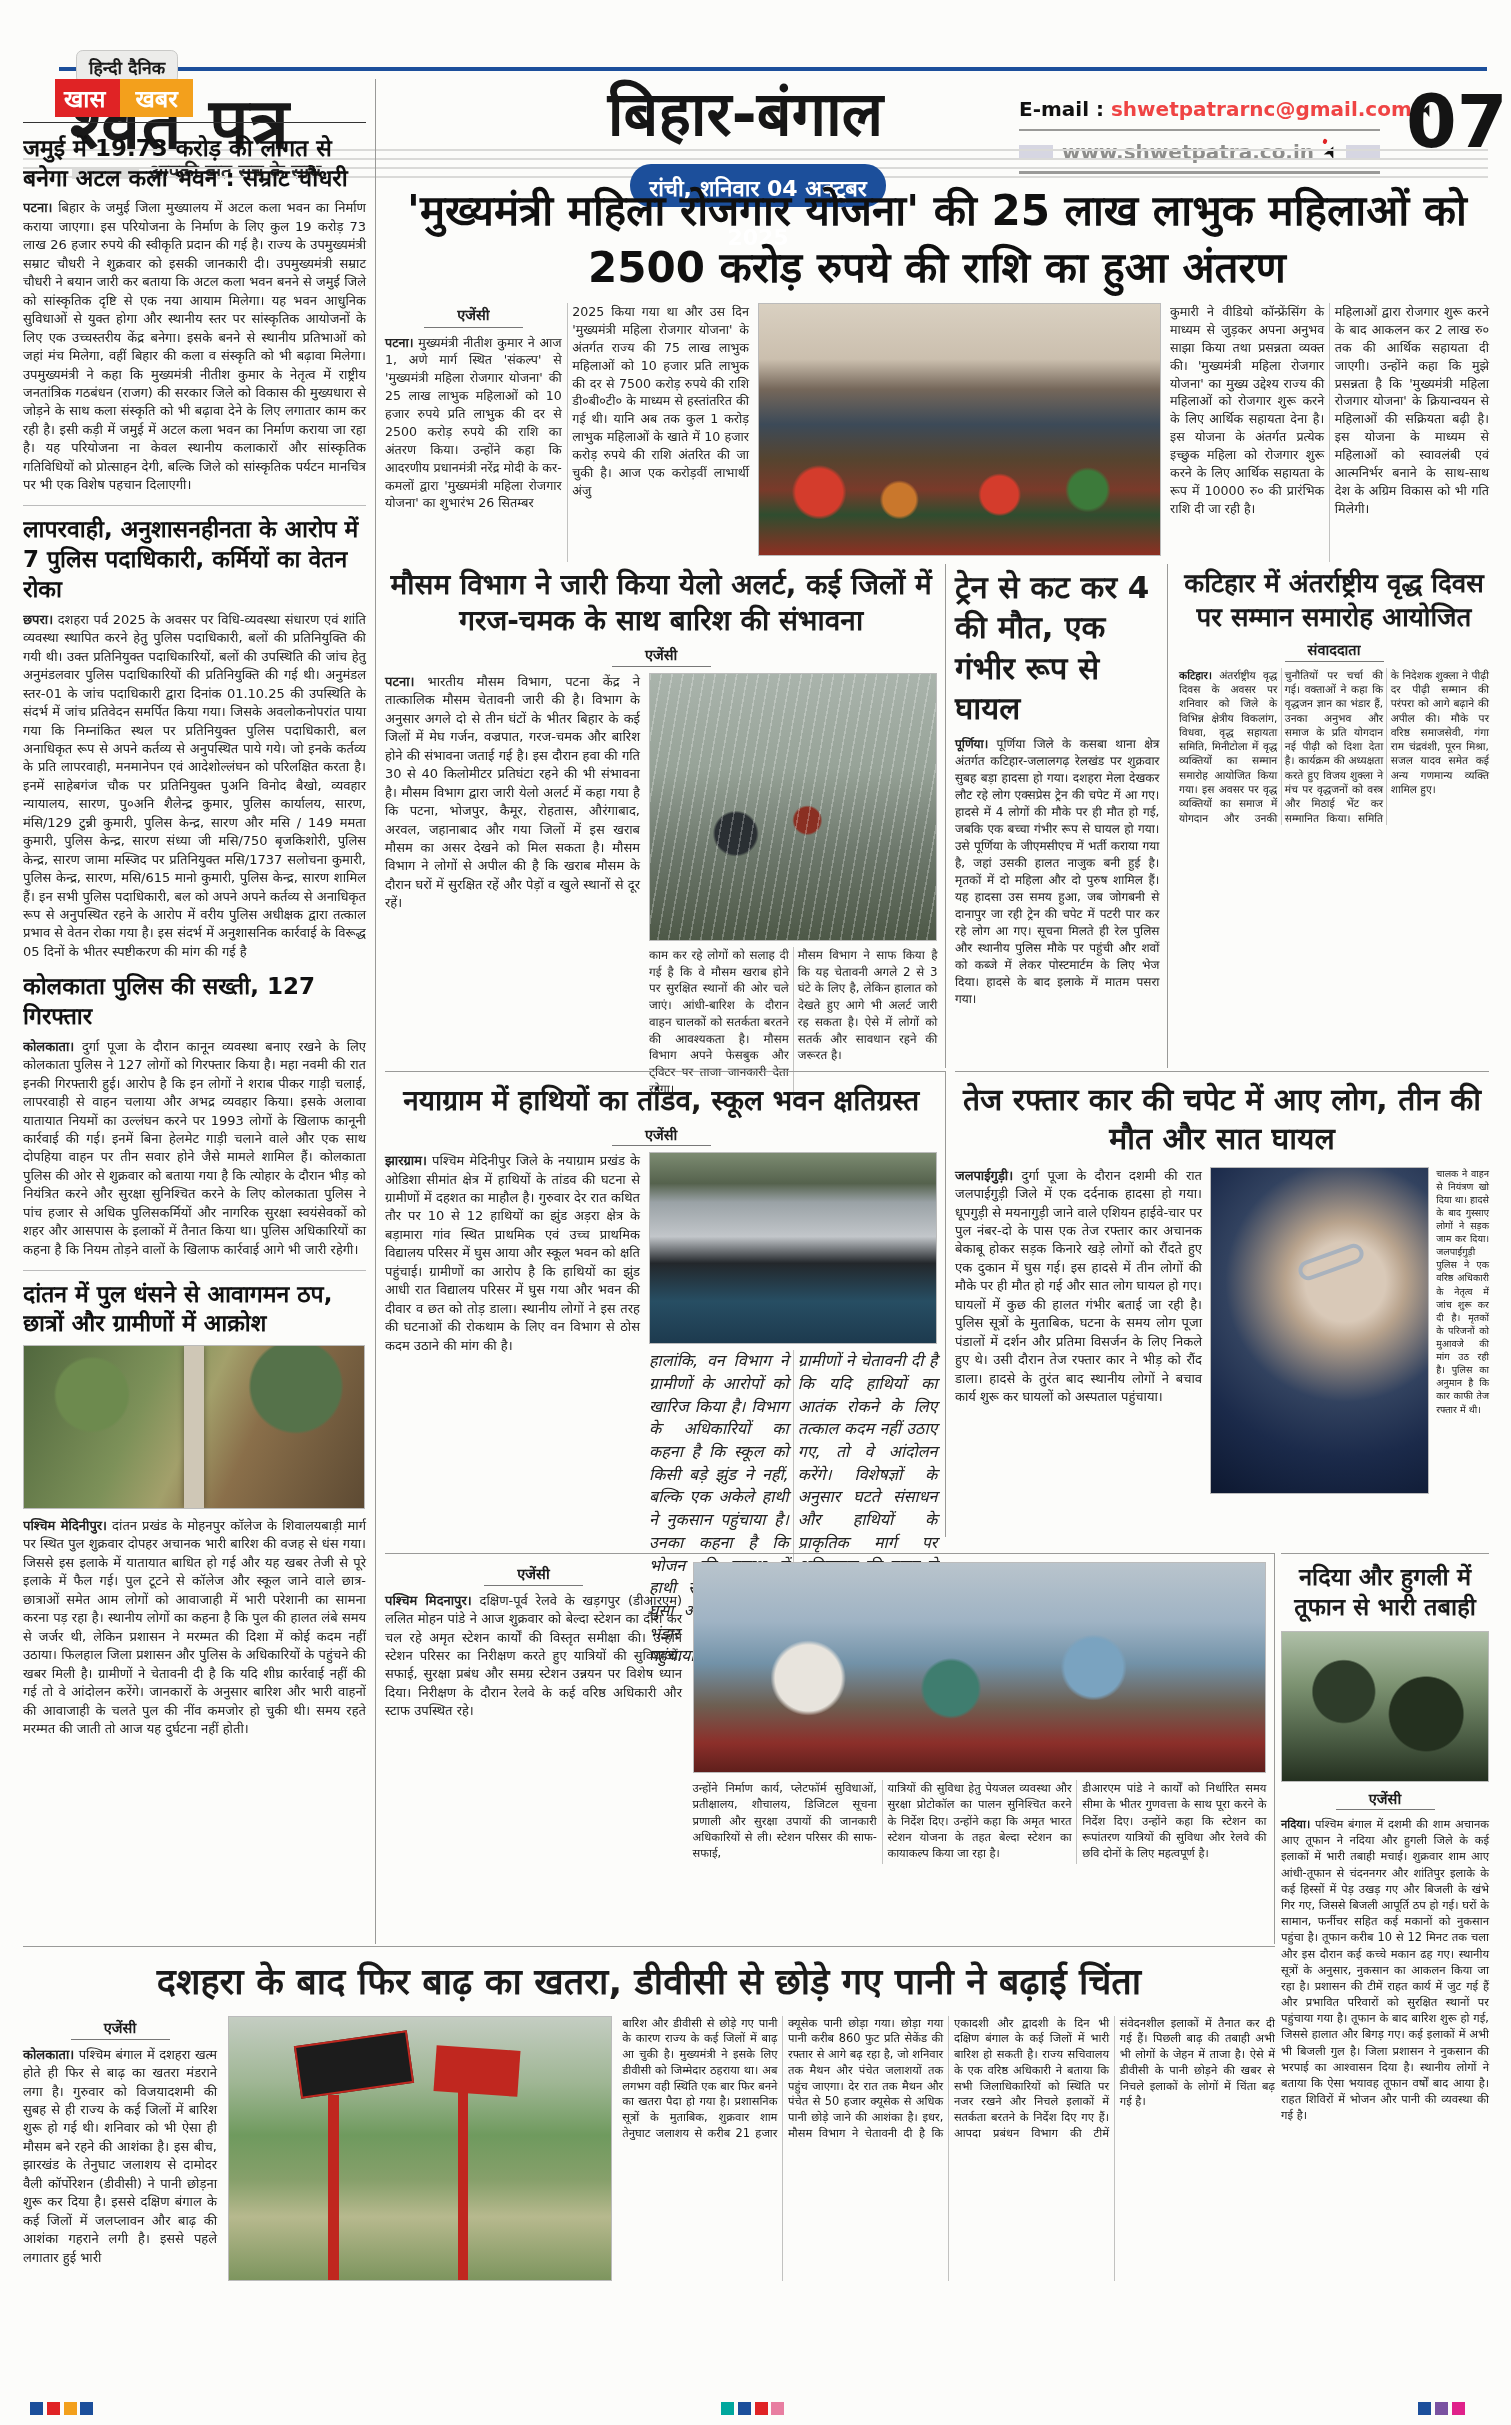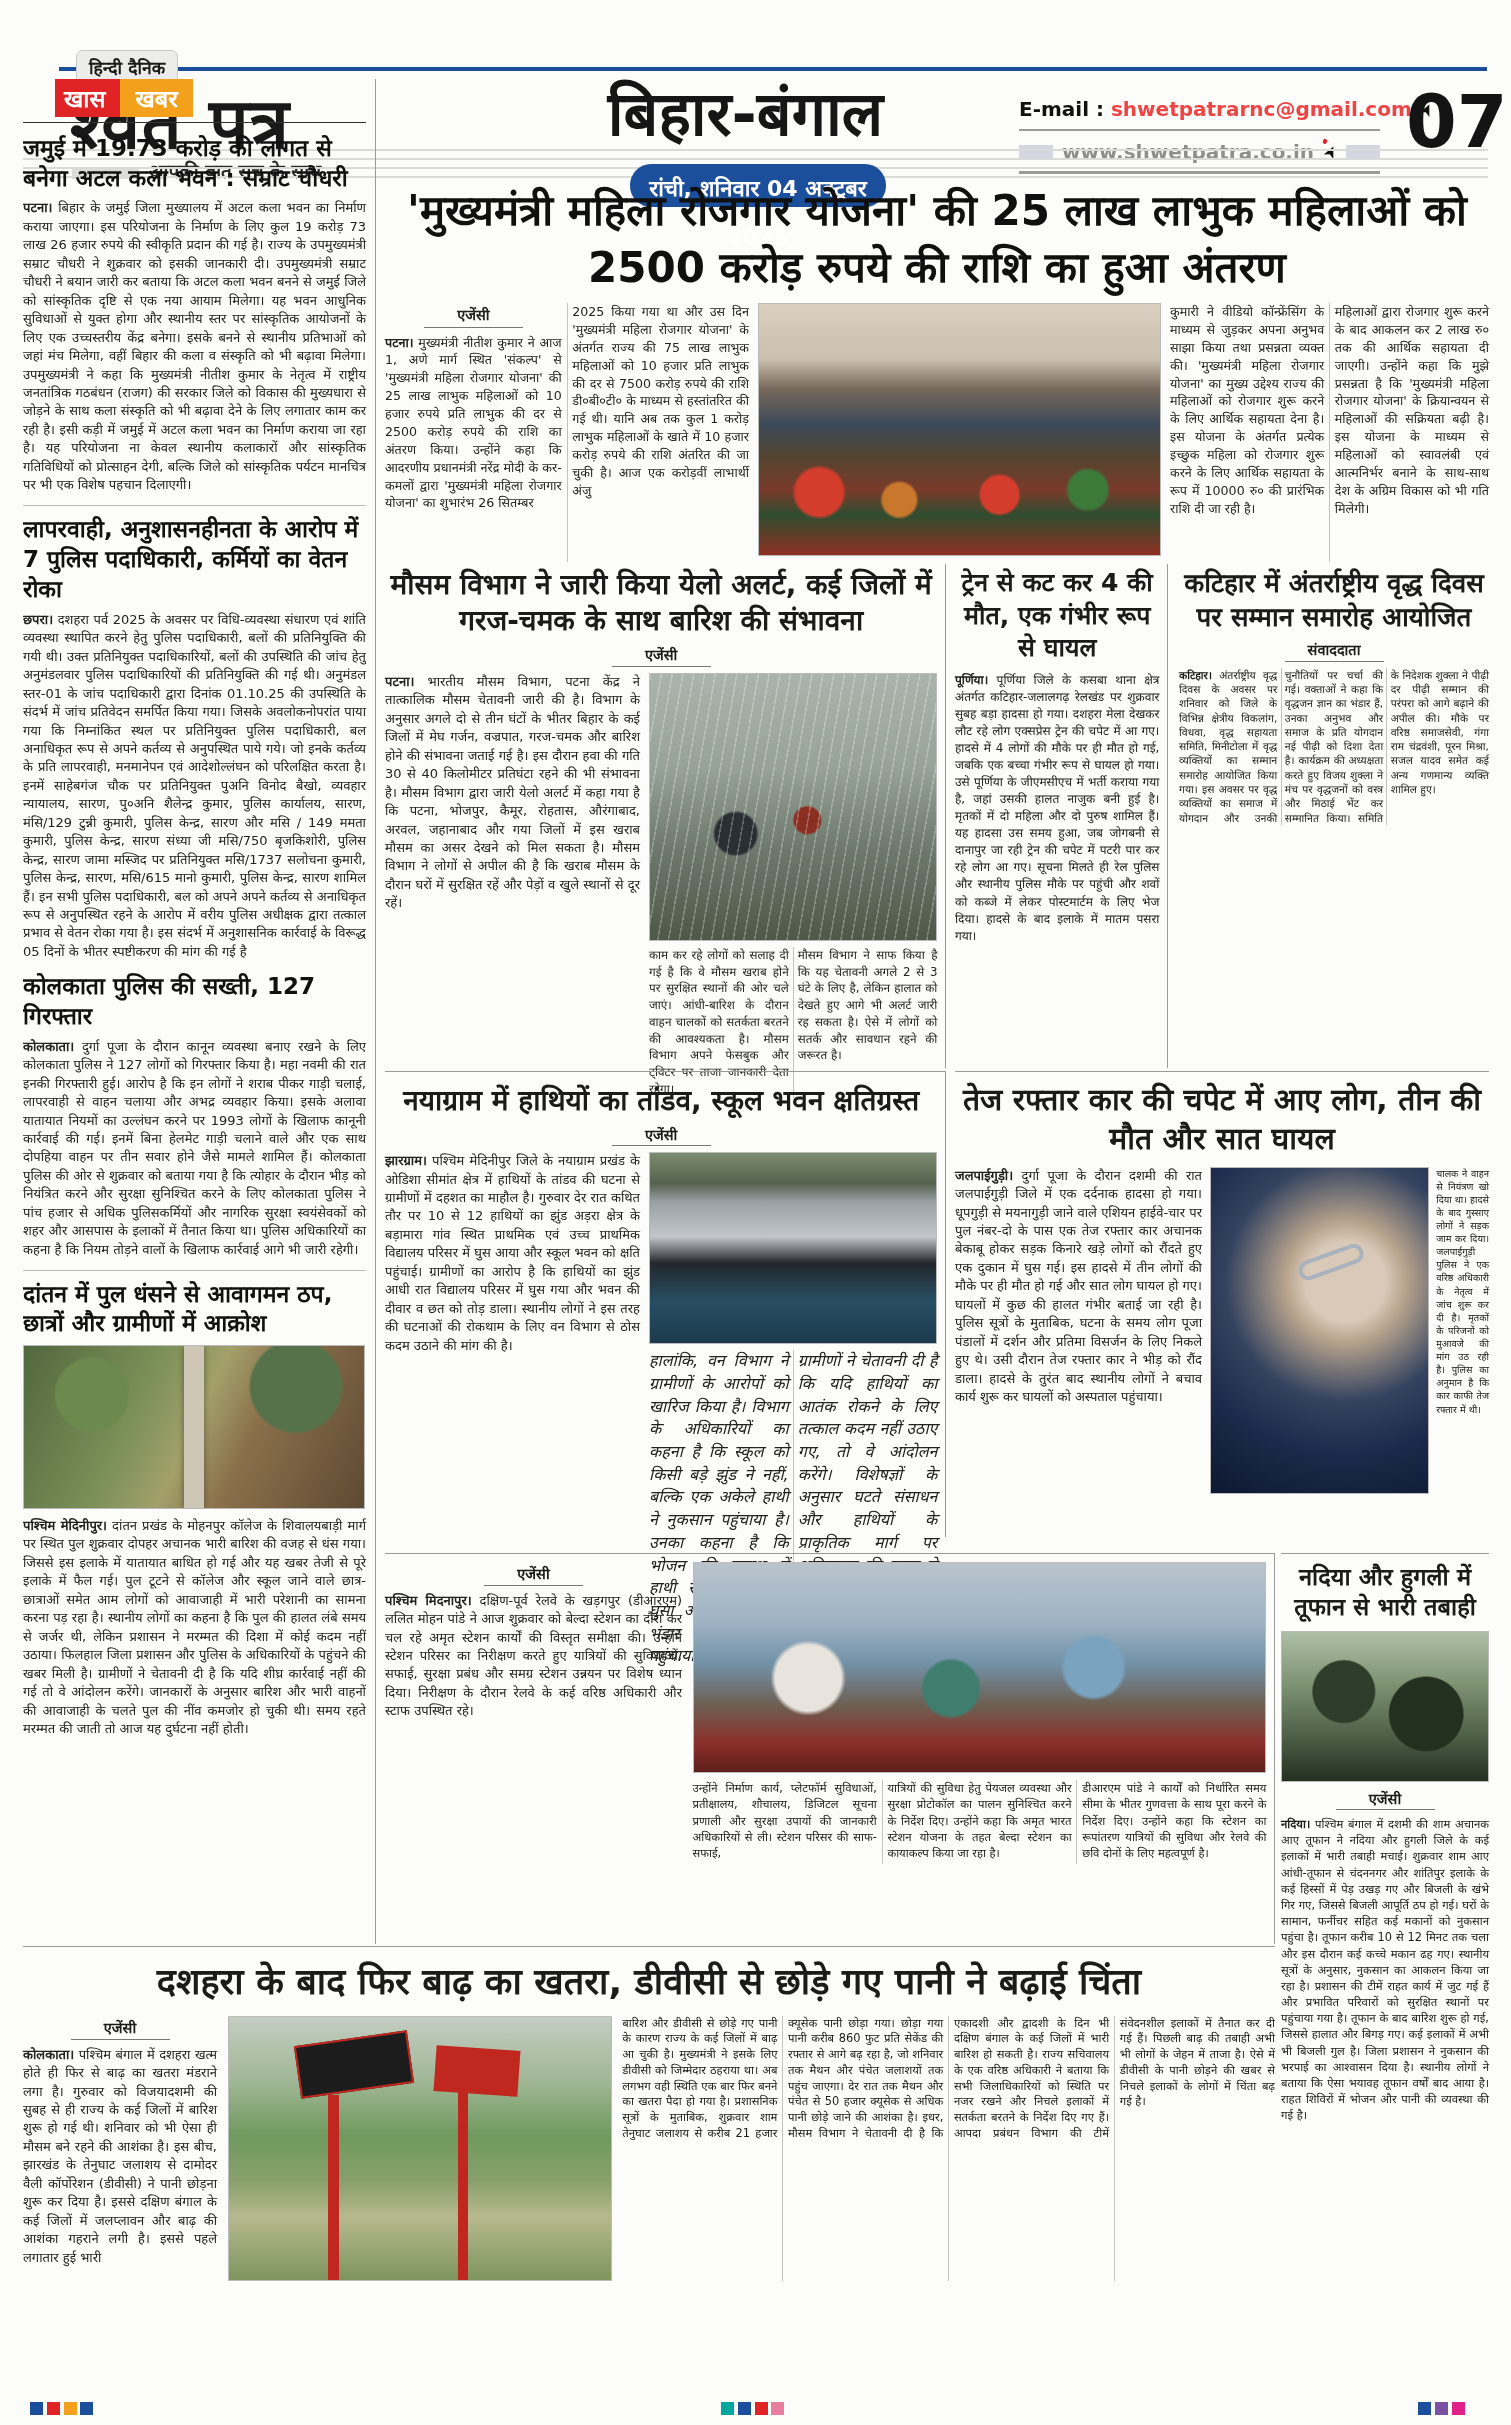--- a/index.html
+++ b/index.html
@@ -77,21 +77,21 @@
     background:
       repeating-linear-gradient(100deg, rgba(255,255,255,.25) 0 1.5px, transparent 1.5px 10.6px),
       radial-gradient(circle at 55% 55%, #8a2f22 0 6%, transparent 7%),
       radial-gradient(circle at 30% 60%, #2a2f33 0 8%, transparent 9%),
       linear-gradient(180deg, #aab4ac 0%, #97a398 35%, #6f7a6e 65%, #4d5847 100%);
   }
   .w-strip { column-count:2; column-gap:9px; font-size:11.8px; margin-top:6px; }
 
   
   .train { position:absolute; left:955px; top:564px; width:213px; height:504px; border-right:0.8px solid #9a9a98; padding:3px 7.6px 0 0; }
-  .t-head { text-align:center; font-size:25px; font-weight:bold; line-height:1.3; margin-bottom:7.6px; }
+  .t-head { text-align:left; font-size:31px; font-weight:bold; line-height:1.3; margin-bottom:7.6px; }
 
   
   .katihar { position:absolute; left:1179px; top:564px; width:310px; height:504px; padding-top:3px; }
   .k-head { text-align:center; font-size:26px; font-weight:bold; line-height:1.3; margin-bottom:4.6px; }
   .k-body { column-count:3; column-gap:7.6px; font-size:10.6px; line-height:1.35; text-align:justify; }
 
   
   .elephant { position:absolute; left:385px; top:1071px; width:561px; height:466px; border-top:0.8px solid #9a9a98; border-right:0.8px solid #9a9a98; padding:7.6px 7.6px 0 0; }
   .e-head { text-align:center; font-size:28px; font-weight:bold; margin-bottom:6px; }
   .e-row { display:flex; gap:9px; }

